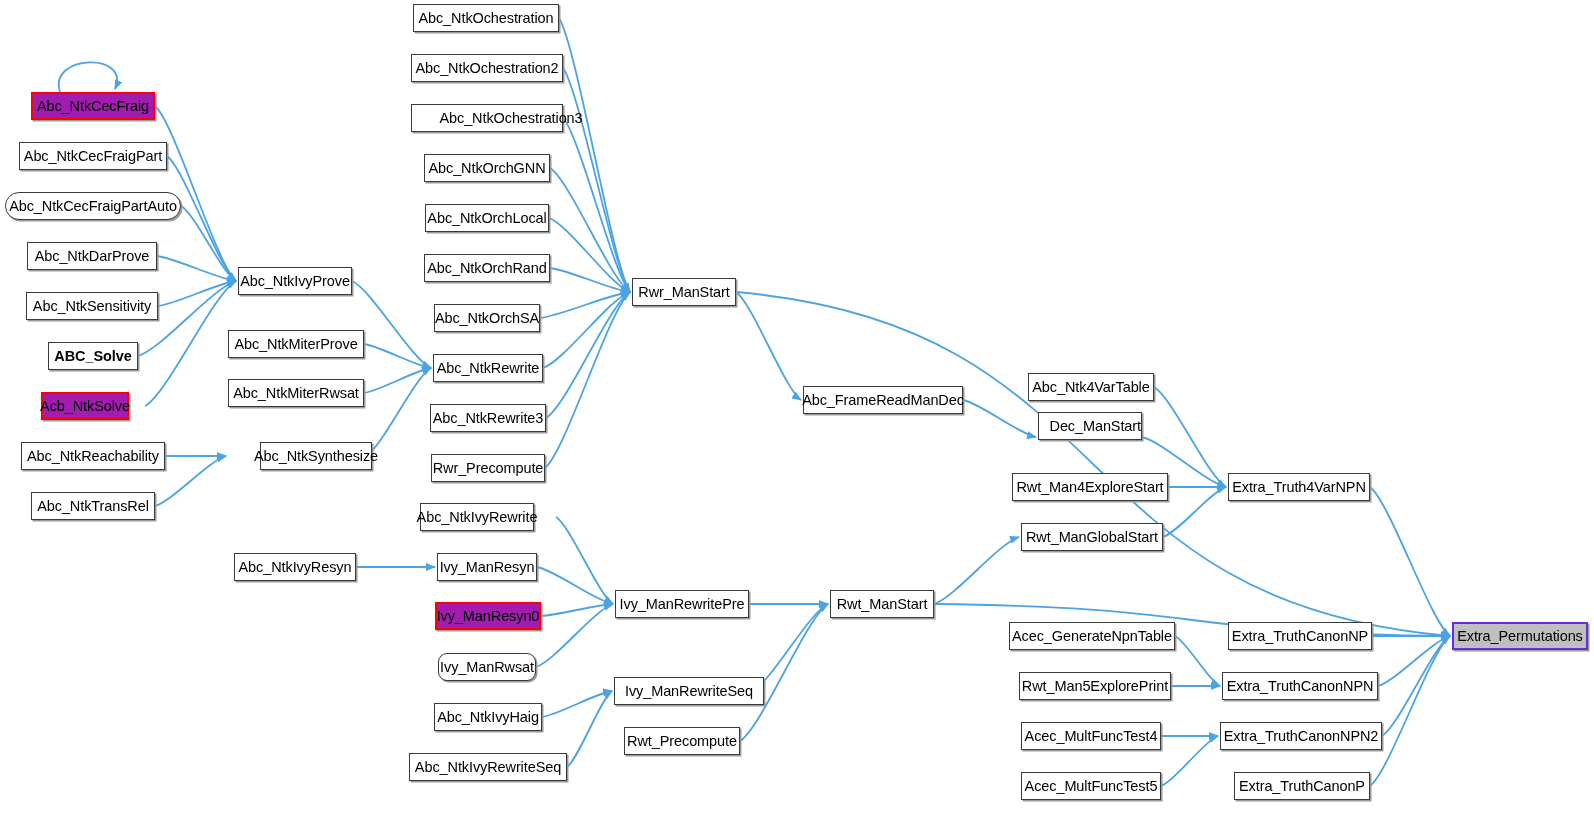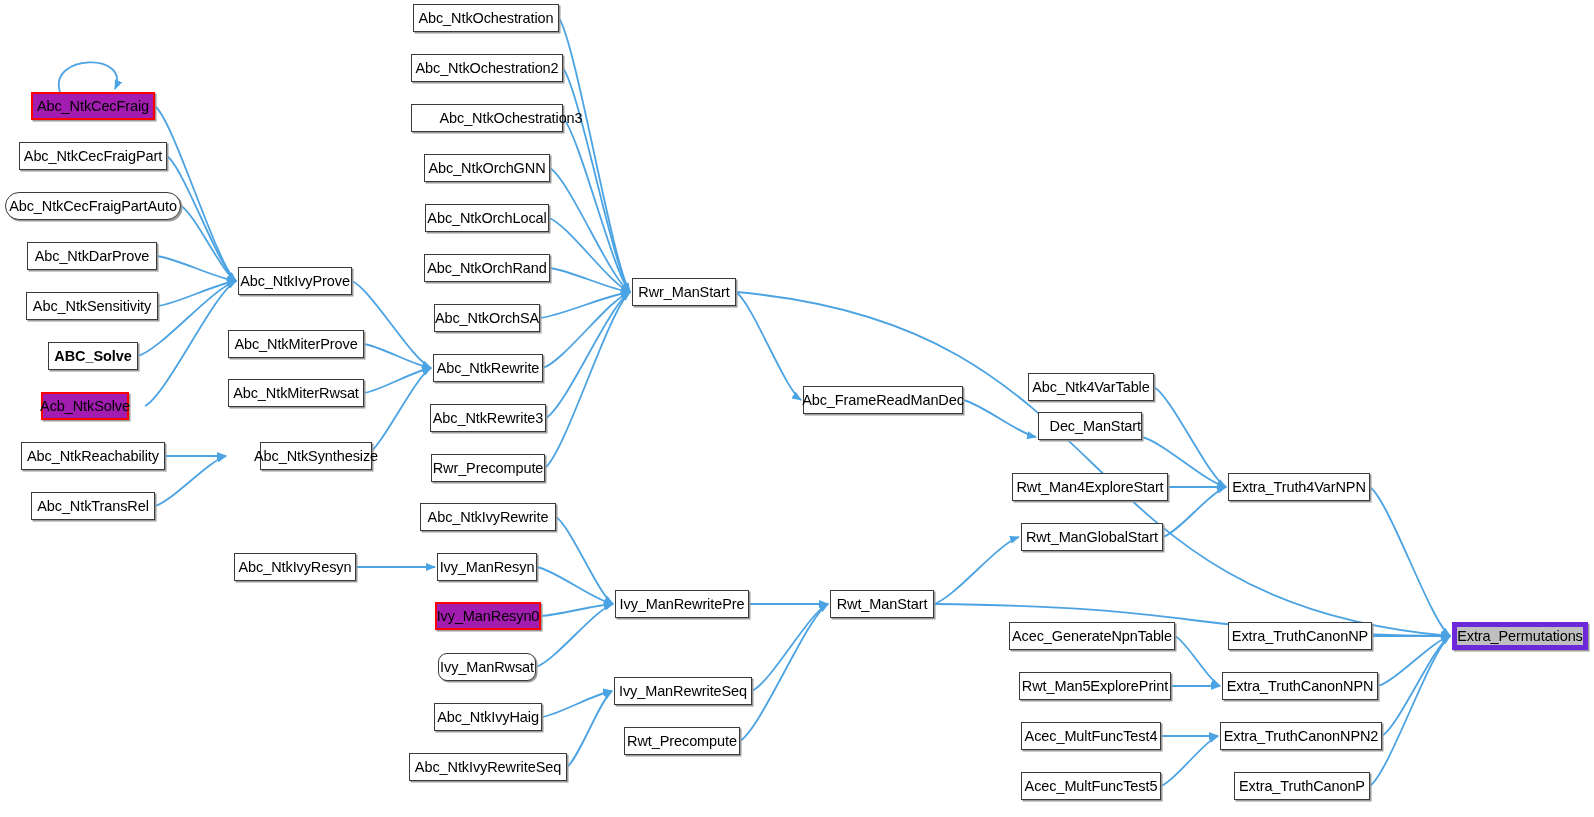--- a/index.html
+++ b/index.html
@@ -25,21 +25,21 @@
     box-shadow:1.5px 1.5px 0 0 #9a9a9a;
     letter-spacing:-0.1px;
     z-index:5;
   }
   .node.red{
     border:2px solid #ff0000;
     background:#a21caf;
   }
   .node.current{
     background:#bfbfbf;
-    border:5px solid #6d28d9;
+    border:2px solid #6d28d9;
   }
   .node span{pointer-events:none;}
 </style>
 </head>
 <body>
 
 <div id="canvas">
   <svg class="edges" viewBox="0 0 1594 817">
     <defs>
       <marker id="ah" markerWidth="10" markerHeight="8" refX="9" refY="4" orient="auto" markerUnits="userSpaceOnUse">
@@ -167,21 +167,21 @@
       </div>
       <div class="node" style="left: 433px; top: 354px; width: 110px;">
         <span>Abc_NtkRewrite</span>
       </div>
       <div class="node" style="left: 430px; top: 404px; width: 116px;">
         <span>Abc_NtkRewrite3</span>
       </div>
       <div class="node" style="left: 431px; top: 454px; width: 114px;">
         <span>Rwr_Precompute</span>
       </div>
-      <div class="node" style="left: 420px; top: 503px; width: 136px;">
+      <div class="node" style="left: 420px; top: 503px; width: 114px;">
         <span>Abc_NtkIvyRewrite</span>
       </div>
       <div class="node" style="left: 437px; top: 553px; width: 100px;">
         <span>Ivy_ManResyn</span>
       </div>
       <div class="node red" style="left: 435px; top: 602px; width: 106px;">
         <span>Ivy_ManResyn0</span>
       </div>
       <div class="node" style="left: 438px; top: 653px; width: 98px; border-radius: 9px;">
         <span>Ivy_ManRwsat</span>
@@ -191,21 +191,21 @@
       </div>
       <div class="node" style="left: 409px; top: 753px; width: 158px;">
         <span>Abc_NtkIvyRewriteSeq</span>
       </div>
       <div class="node" style="left: 632px; top: 278px; width: 104px;">
         <span>Rwr_ManStart</span>
       </div>
       <div class="node" style="left: 615px; top: 590px; width: 134px;">
         <span>Ivy_ManRewritePre</span>
       </div>
-      <div class="node" style="left: 614px; top: 677px; width: 138px; text-align: center;">
+      <div class="node" style="left: 614px; top: 677px; width: 150px; text-align: center;">
         <span>Ivy_ManRewriteSeq</span>
       </div>
       <div class="node" style="left: 624px; top: 727px; width: 116px;">
         <span>Rwt_Precompute</span>
       </div>
       <div class="node" style="left: 803px; top: 386px; width: 160px;">
         <span>Abc_FrameReadManDec</span>
       </div>
       <div class="node" style="left: 830px; top: 590px; width: 104px;">
         <span>Rwt_ManStart</span>

